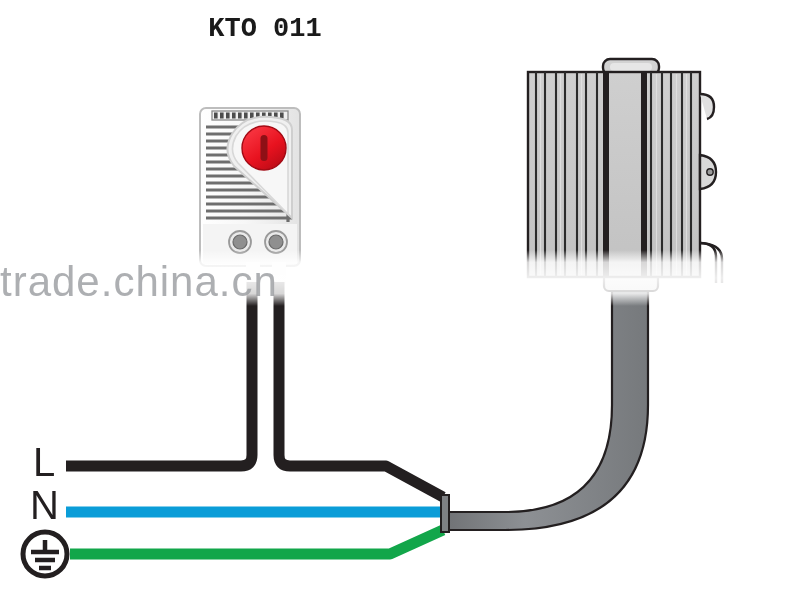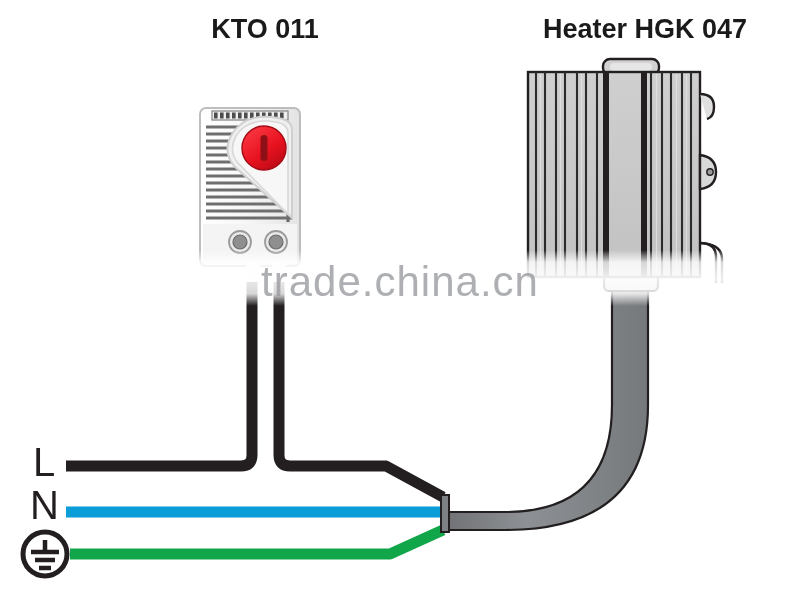--- a/index.html
+++ b/index.html
@@ -13,21 +13,21 @@
     height: 590px;
     background: #ffffff;
     overflow: hidden;
     font-family: "Liberation Sans", sans-serif;
   }
   .label {
     position: absolute;
     color: #1a1a1a;
     font-weight: bold;
     white-space: nowrap;
-    font-family: Liberation Sans, sans-serif;
+    font-family: Liberation Mono, monospace;
   }
   #title-thermostat {
     left: 30px;
     top: 14px;
     width: 470px;
     text-align: center;
     font-size: 27px;
     letter-spacing: 0px;
   }
   #subtitle-thermostat {
@@ -57,21 +57,21 @@
     left: 0;
     top: 0;
     width: 800px;
     height: 590px;
   }
   .watermark {
     position: absolute;
     left: 0;
     top: 258px;
     width: 800px;
-    text-align: center;
+    text-align: left;
     font-size: 42px;
     color: rgba(150,152,156,0.78);
     font-family: "Liberation Sans", sans-serif;
     letter-spacing: 1px;
     pointer-events: none;
   }
   .wm-band {
     position: absolute;
     left: 0;
     top: 250px;
@@ -80,21 +80,20 @@
     background: linear-gradient(to bottom, rgba(255,255,255,0) 0%, rgba(255,255,255,0.82) 22%, rgba(255,255,255,0.92) 50%, rgba(255,255,255,0.82) 78%, rgba(255,255,255,0) 100%);
     pointer-events: none;
   }
 </style>
 </head>
 <body>
 
 <div id="canvas">
 
   <div class="label" id="title-thermostat">KTO 011</div>
-  <div class="label" id="title-heater">Heater HGK 047</div>
 
   <svg class="layer" viewBox="0 0 800 590">
     <defs>
       <linearGradient id="thermoBody" x1="0" y1="0" x2="1" y2="0">
         <stop offset="0%" stop-color="#ffffff"></stop>
         <stop offset="45%" stop-color="#f7f7f7"></stop>
         <stop offset="100%" stop-color="#e3e3e3"></stop>
       </linearGradient>
       <linearGradient id="knobGrad" x1="0.25" y1="0.15" x2="0.8" y2="0.9">
         <stop offset="0%" stop-color="#f6303c"></stop>

